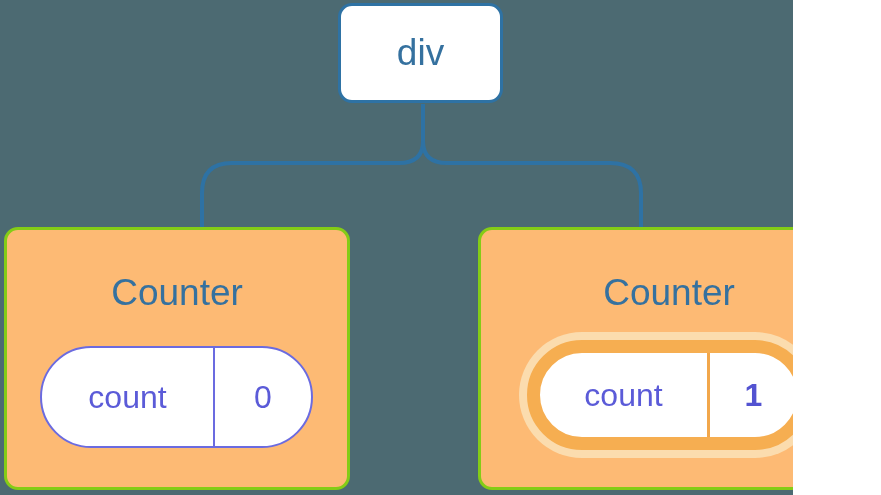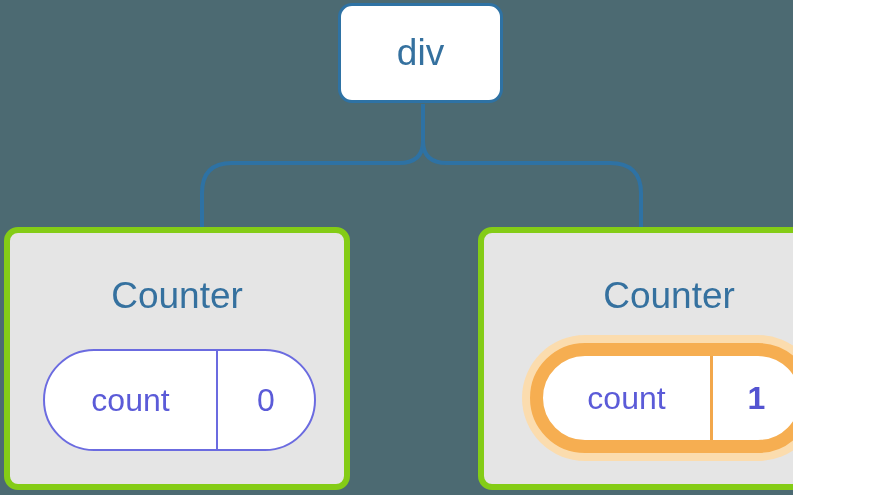--- a/index.html
+++ b/index.html
@@ -40,22 +40,22 @@
     stroke: #2e72a4;
     stroke-width: 4;
     fill: none;
   }
 
   
   .card {
     position: absolute;
     top: 227px;
     height: 263px;
-    background: #e5e5e5;
-    border: 6px solid #84cc16;
+    background: #fdba74;
+    border: 3px solid #84cc16;
     border-radius: 14px;
     box-sizing: border-box;
   }
   .card.left  { left: 4px;   width: 346px; }
   .card.right { left: 478px; width: 382px; }
 
   .card-title {
     margin-top: 44px;
     text-align: center;
     line-height: 1;

